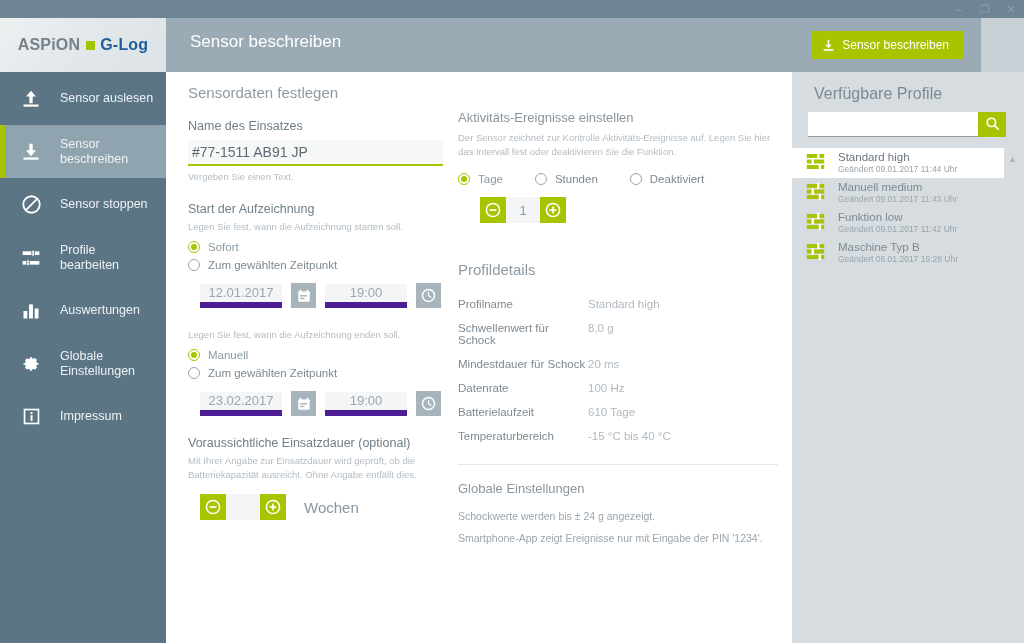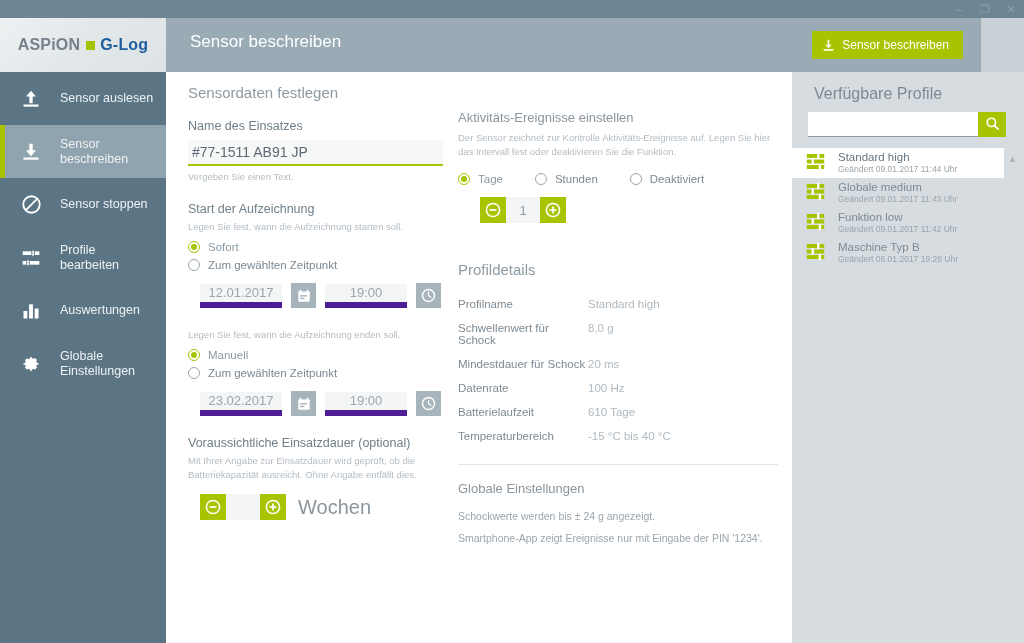--- a/index.html
+++ b/index.html
@@ -143,21 +143,21 @@
     width: 26px; height: 26px; background: #a8c400;
     display: flex; align-items: center; justify-content: center;
     cursor: pointer;
   }
   .step-btn svg { display: block; }
   .step-val {
     width: 34px; height: 26px; background: #f4f5f6;
     display: flex; align-items: center; justify-content: center;
     font-size: 13px; color: #8d99a2;
   }
-  .step-unit { margin-left: 12px; font-size: 20px; color: #8a959e; }
+  .step-unit { margin-left: 18px; font-size: 15px; color: #8a959e; }
 
   .radios-inline { display: flex; align-items: center; gap: 32px; margin-top: 8px; }
 
   .kv { display: flex; margin-bottom: 12px; }
   .kv-k { width: 130px; font-size: 11.5px; color: #7e8a93; }
   .kv-v { font-size: 11.5px; color: #b0b9c0; }
 
   .divider { border-top: 1px solid #e3e7e9; margin: 22px 0 16px 0; }
   .gs-line { font-size: 10.5px; color: #9aa5ad; margin-bottom: 10px; }
 
@@ -282,20 +282,30 @@
         <span class="nav-label">Auswertungen</span>
       </div>
       <div class="nav-item">
         <span class="nav-ico">
           <svg viewBox="0 0 24 24" width="20" height="20">
             <path fill="#fff" d="M12 8.2A3.8 3.8 0 1 0 12 15.8 3.8 3.8 0 0 0 12 8.2zm9-1.1l-2-.35a7.4 7.4 0 0 0-.8-1.93l1.17-1.66-2.64-2.64-1.66 1.17a7.4 7.4 0 0 0-1.93-.8L12.8-.8h-1.6l-.34 2.09a7.4 7.4 0 0 0-1.93.8L7.27.92 4.63 3.56 5.8 5.22a7.4 7.4 0 0 0-.8 1.93L2.9 7.5v1.6l2.1.35a7.4 7.4 0 0 0 .8 1.93l-1.17 1.66 2.64 2.64 1.66-1.17c.6.36 1.25.63 1.93.8l.34 2.09h1.6l.34-2.09a7.4 7.4 0 0 0 1.93-.8l1.66 1.17 2.64-2.64-1.17-1.66c.36-.6.63-1.25.8-1.93l2.1-.35z" transform="translate(0,4.2) scale(1,0.93)"></path>
           </svg>
         </span>
         <span class="nav-label">Globale
 Einstellungen</span>
+      </div>
+      <div class="nav-item">
+        <span class="nav-ico">
+          <svg viewBox="0 0 24 24" width="19" height="19">
+            <rect x="3.2" y="3.2" width="17.6" height="17.6" fill="none" stroke="#fff" stroke-width="2.1"></rect>
+            <rect x="10.8" y="6.4" width="2.5" height="2.5" fill="#fff"></rect>
+            <rect x="10.8" y="10.4" width="2.5" height="7.2" fill="#fff"></rect>
+          </svg>
+        </span>
+        <span class="nav-label">Impressum</span>
       </div>
     </nav>
 
   <div class="content">
 
     <div class="col-left">
       <h2 class="sec">Sensordaten festlegen</h2>
 
       <div class="fld-label">Name des Einsatzes</div>
       <input class="text-input" value="#77-1511 AB91 JP" style="">
@@ -494,21 +504,21 @@
         <div class="pitem">
           <span class="p-ico"><svg viewBox="0 0 24 24" width="19" height="19">
               <rect x="1" y="2.5" width="22" height="5" fill="#a8c400"></rect>
               <rect x="1" y="9.5" width="22" height="5" fill="#a8c400"></rect>
               <rect x="1" y="16.5" width="22" height="5" fill="#a8c400"></rect>
               <rect x="14" y="1.2" width="3" height="7.6" fill="#fff"></rect>
               <rect x="7" y="8.2" width="3" height="7.6" fill="#fff"></rect>
               <rect x="16" y="15.2" width="3" height="7.6" fill="#fff"></rect>
             </svg></span>
           <span class="p-txt">
-            <div class="p-name">Globale medium</div>
+            <div class="p-name">Manuell medium</div>
             <div class="p-sub">Geändert 09.01.2017 11:43 Uhr</div>
           </span>
         </div>
         <div class="pitem">
           <span class="p-ico"><svg viewBox="0 0 24 24" width="19" height="19">
               <rect x="1" y="2.5" width="22" height="5" fill="#a8c400"></rect>
               <rect x="1" y="9.5" width="22" height="5" fill="#a8c400"></rect>
               <rect x="1" y="16.5" width="22" height="5" fill="#a8c400"></rect>
               <rect x="14" y="1.2" width="3" height="7.6" fill="#fff"></rect>
               <rect x="7" y="8.2" width="3" height="7.6" fill="#fff"></rect>

